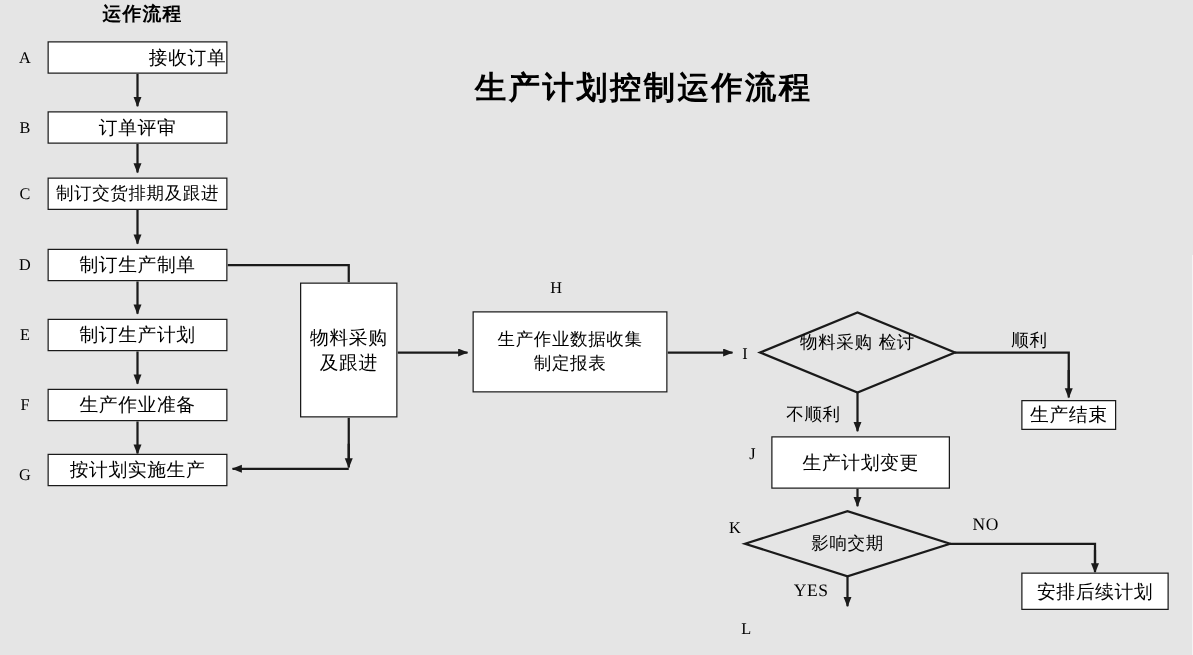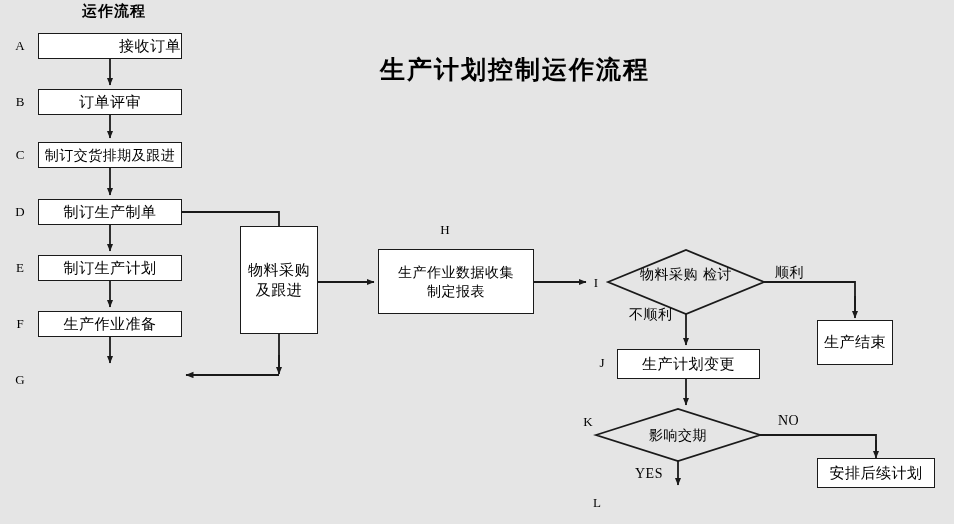--- a/index.html
+++ b/index.html
@@ -178,47 +178,50 @@
   <div class="node" style="left:38px; top:255px; width:144px; height:26px;">
     <span class="line">制订生产计划</span>
   </div>
 
   <div class="step-letter" style="left:12px; top:316px;">F</div>
   <div class="node" style="left:38px; top:311px; width:144px; height:26px;">
     <span class="line">生产作业准备</span>
   </div>
 
   <div class="step-letter" style="left:12px; top:372px;">G</div>
+  <div class="node" style="left:38px; top:363px; width:144px; height:26px;">
+    <span class="line">按计划实施生产</span>
+  </div>
 
   <div class="node" style="left:240px; top:226px; width:78px; height:108px;">
     <span class="line">物料采购</span>
     <span class="line">及跟进</span>
   </div>
 
   <div class="step-letter" style="left:437px; top:222px;">H</div>
   <div class="node" style="left:378px; top:249px; width:156px; height:65px; font-size:14px;">
     <span class="line">生产作业数据收集</span>
     <span class="line">制定报表</span>
   </div>
 
   <div class="step-letter" style="left:588px; top:275px;">I</div>
   <div class="diamond-label" style="left:636px; top:266px; width:100px;">
     <span class="line">物料采购</span>
     <span class="line">检讨</span>
   </div>
 
-  <div class="edge-label" style="left:775px; top:264px;">顺利</div>
-  <div class="edge-label" style="left:629px; top:306px;">不顺利</div>
-
-  <div class="node" style="left:817px; top:320px; width:76px; height:45px;">
+  <div class="edge-label" style="left:809px; top:264px;">顺利</div>
+  <div class="edge-label" style="left:629px; top:323px;">不顺利</div>
+
+  <div class="node" style="left:817px; top:320px; width:76px; height:24px;">
     <span class="line">生产结束</span>
   </div>
 
   <div class="step-letter" style="left:594px; top:355px;">J</div>
-  <div class="node" style="left:617px; top:349px; width:143px; height:30px;">
+  <div class="node" style="left:617px; top:349px; width:143px; height:42px;">
     <span class="line">生产计划变更</span>
   </div>
 
   <div class="step-letter" style="left:580px; top:414px;">K</div>
   <div class="diamond-label" style="left:628px; top:427px; width:100px;">
     <span class="line">影响交期</span>
   </div>
 
   <div class="edge-label latin" style="left:778px; top:413px;">NO</div>
   <div class="edge-label latin" style="left:635px; top:466px;">YES</div>

